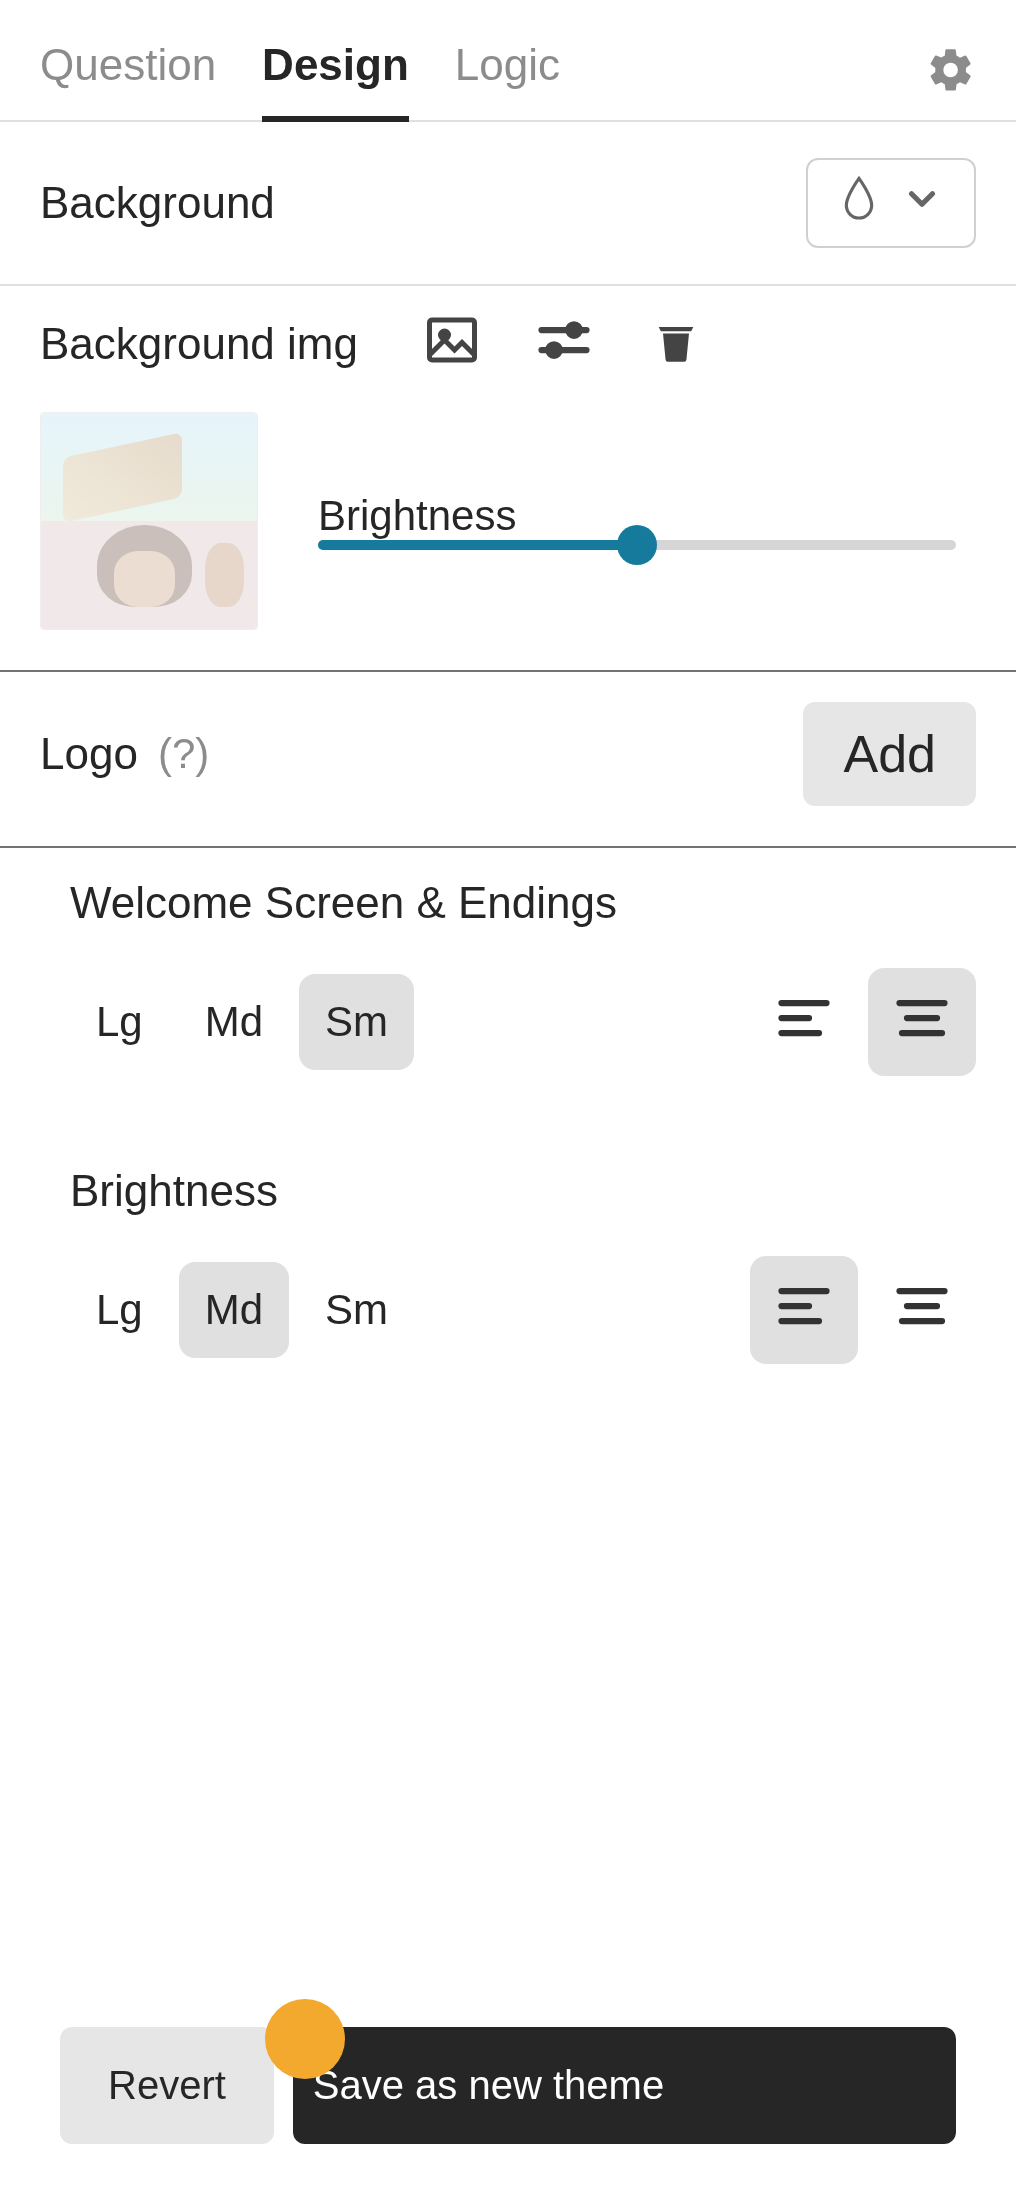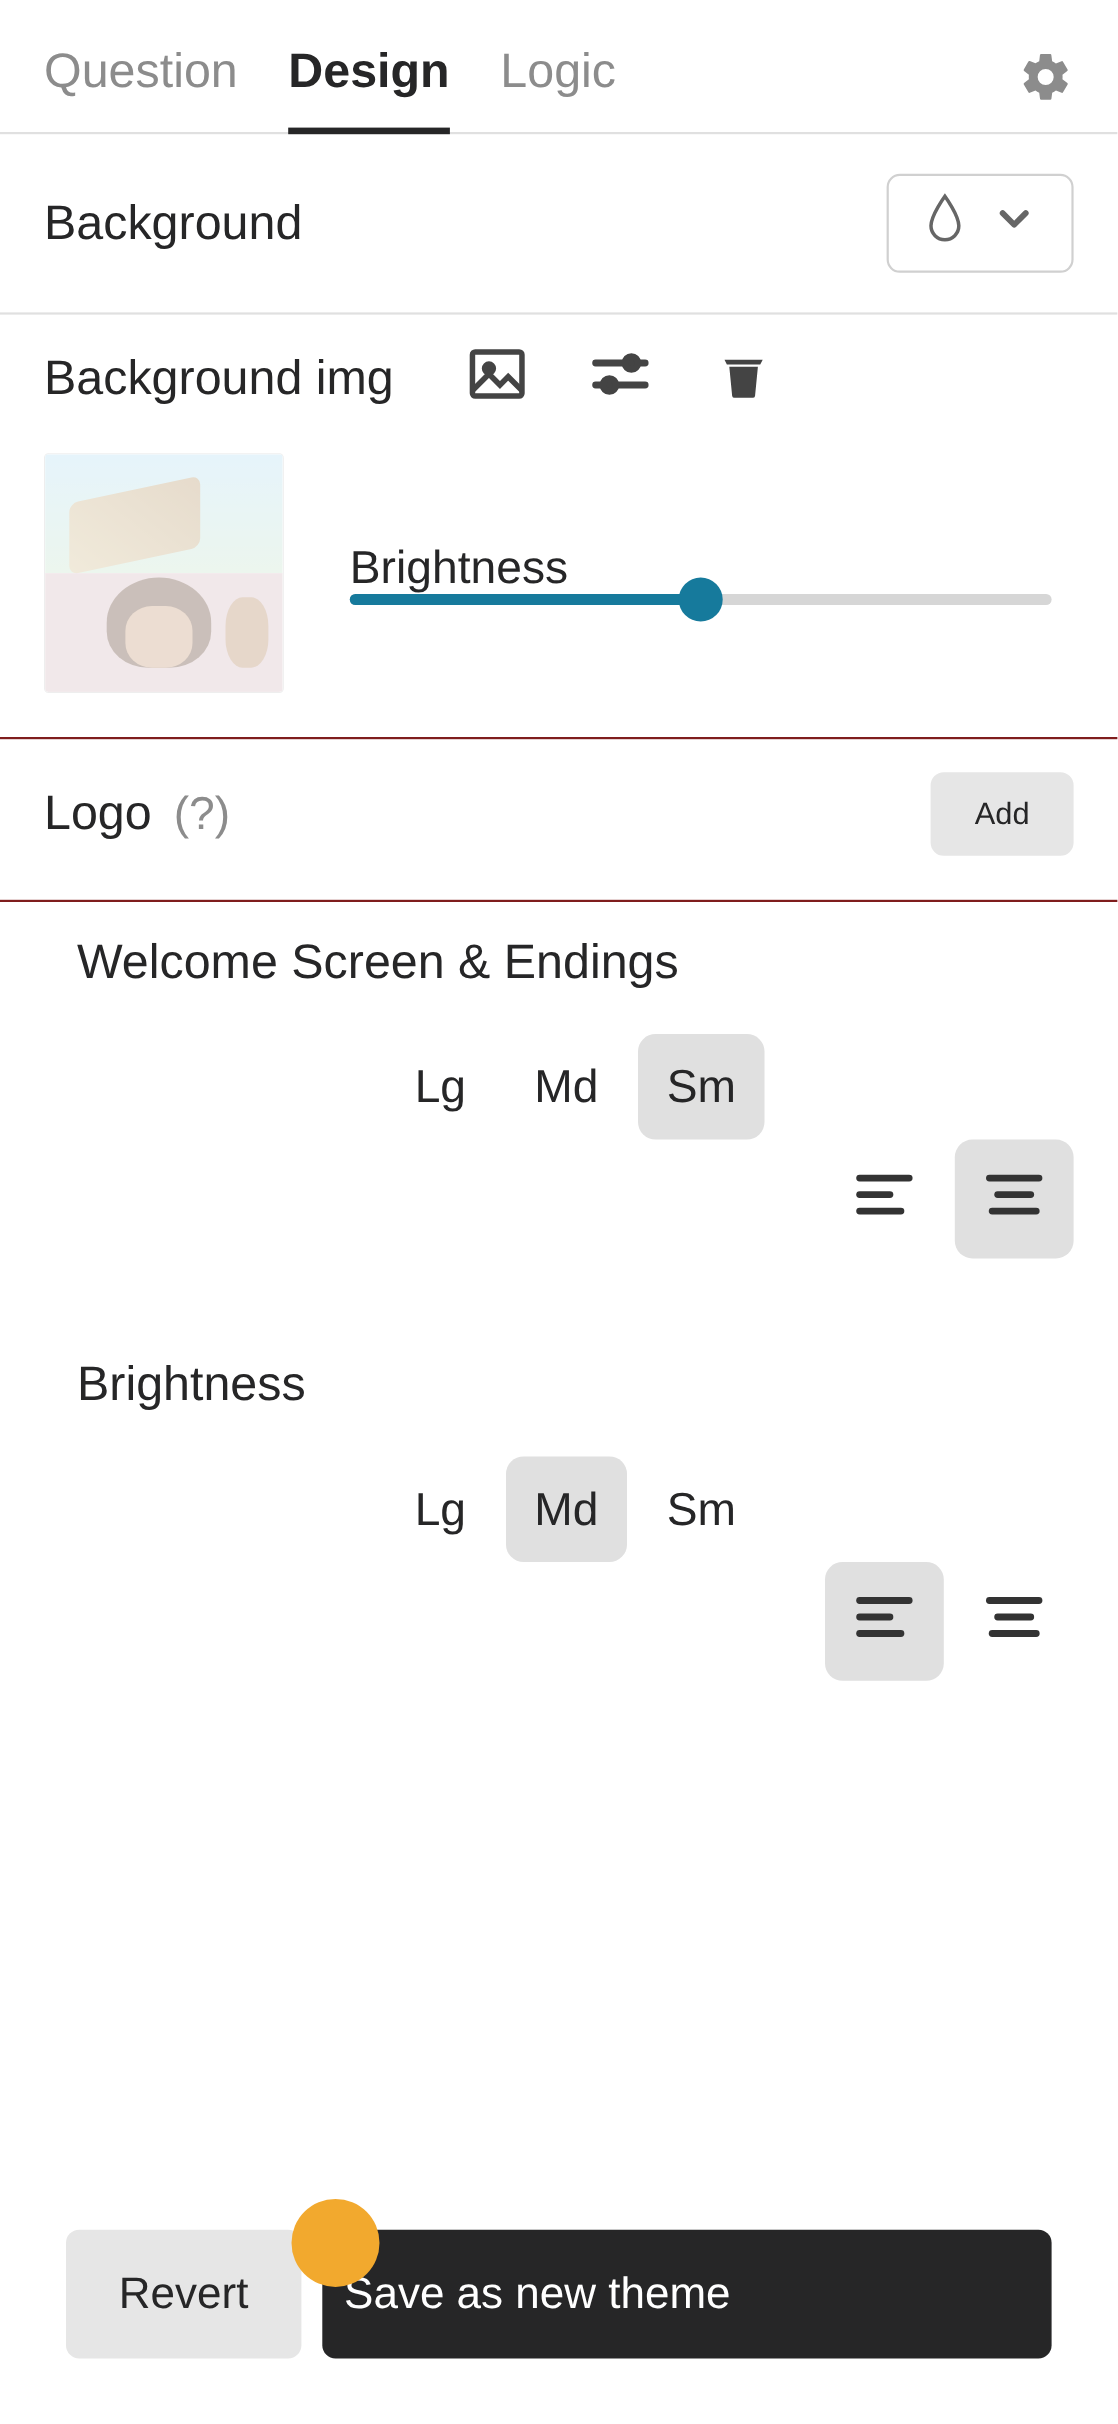--- a/index.html
+++ b/index.html
@@ -48,21 +48,21 @@
     margin-left: auto;
     display: flex;
     align-items: center;
     color: #8c8c8c;
     cursor: pointer;
   }
   .icon-svg { display: block; }
 
   
   .section {
-    border-bottom: 2px solid #7f1d1d;
+    border-bottom: 2px solid #737373;
     padding: 30px 40px 40px 40px;
   }
   .section.last { border-bottom: none; padding-bottom: 40px; margin-left: 30px; }
 
   .row {
     display: flex;
     align-items: center;
   }
   .row-label {
     font-size: 44px;
@@ -155,30 +155,29 @@
     display: flex;
     align-items: center;
     gap: 20px;
   }
   .help-q { color: #8c8c8c; font-size: 42px; }
   .add-btn {
     margin-left: auto;
     background: #e6e6e6;
     border-radius: 12px;
     padding: 22px 40px;
-    font-size: 28px;
+    font-size: 52px;
     cursor: pointer;
   }
 
   
   .heading { font-size: 44px; color: #262627; margin-bottom: 40px; font-weight: 400; }
   .control-row {
     display: flex;
     align-items: center;
-    flex-direction: column;
   }
   .seg-group {
     display: flex;
     align-items: center;
     gap: 10px;
   }
   .seg {
     padding: 24px 26px;
     border-radius: 16px;
     font-size: 42px;

